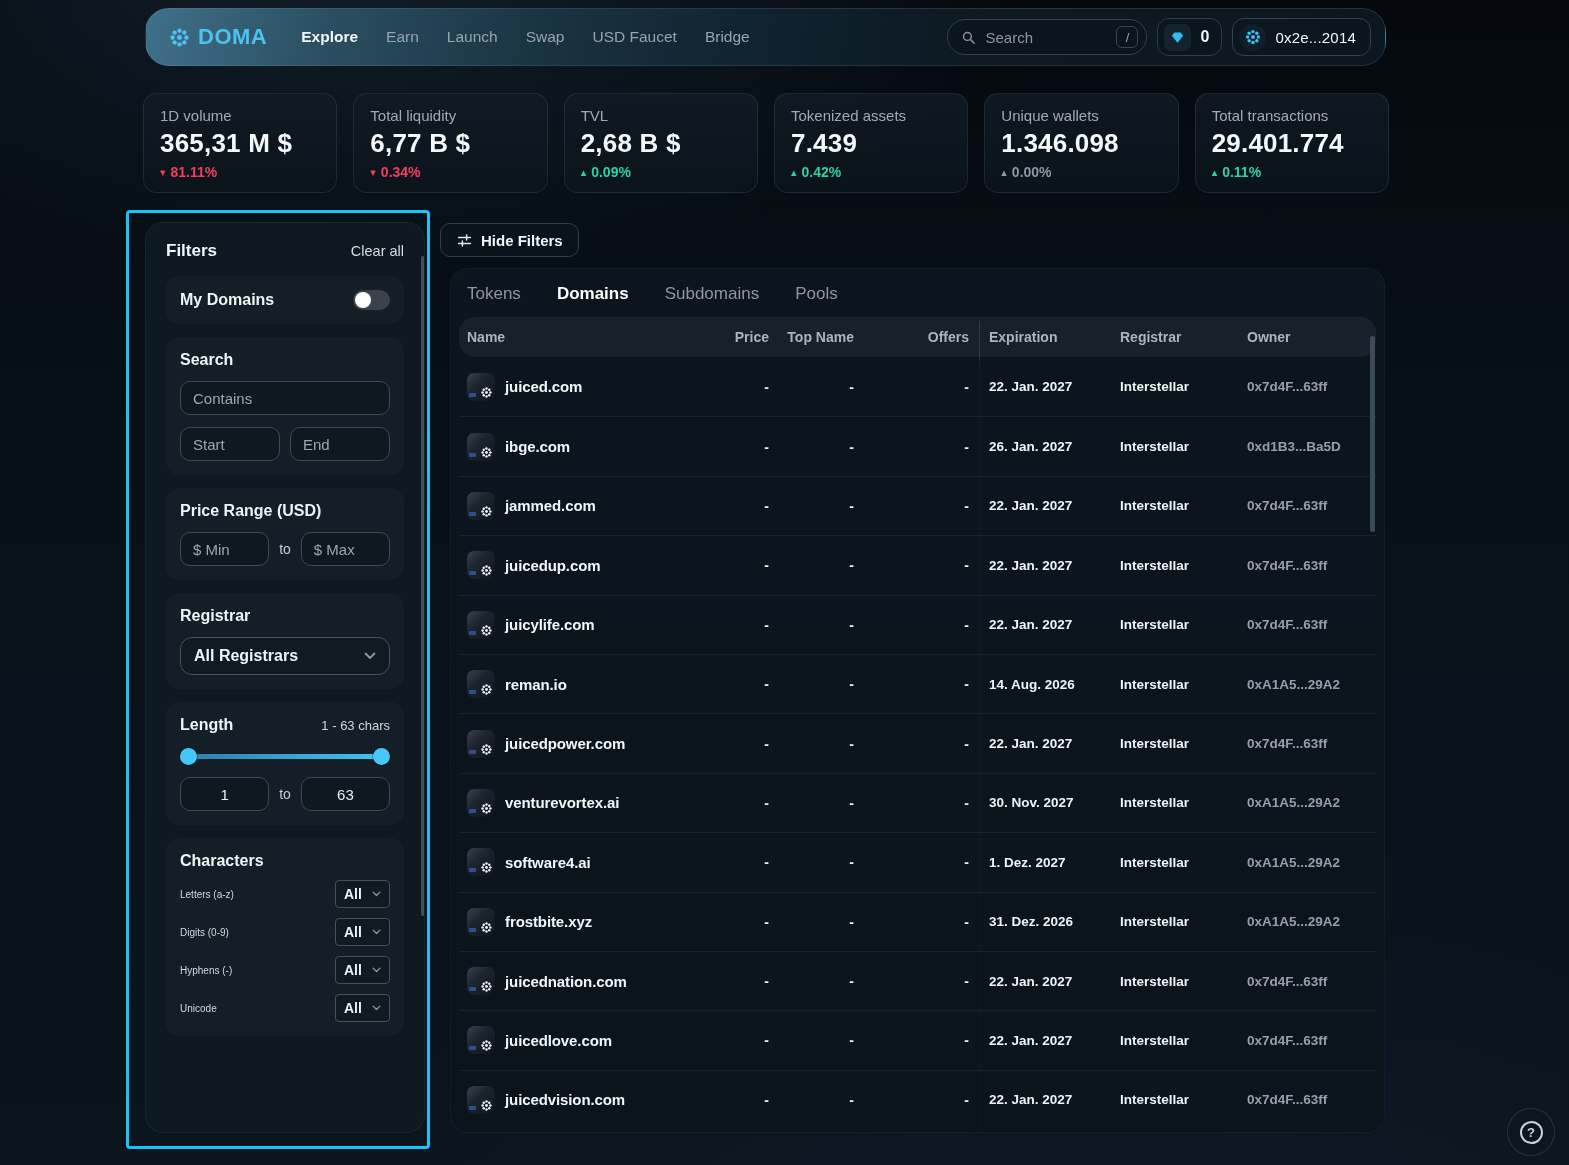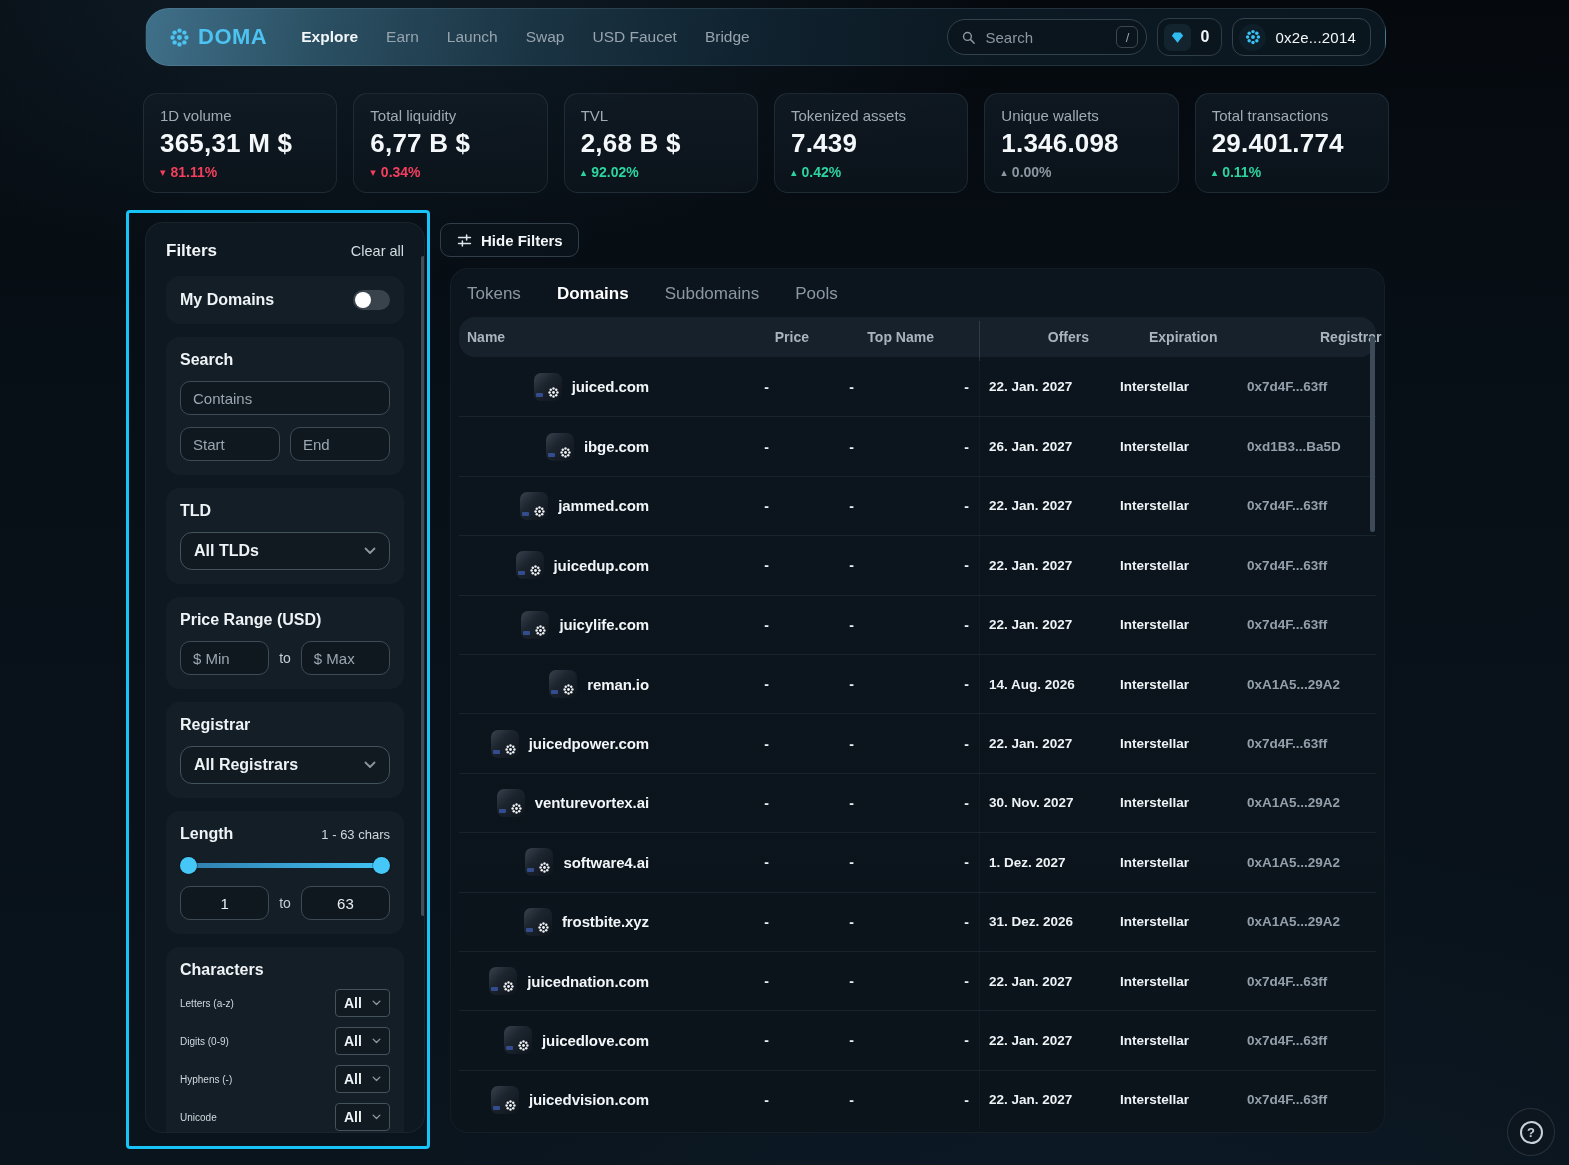--- a/index.html
+++ b/index.html
@@ -146,33 +146,33 @@
     border-radius:18px; background:linear-gradient(180deg,#0c151d, #0b131b);
     border:1px solid rgba(255,255,255,.04); overflow:hidden;
   }
   .tabs { display:flex; align-items:center; gap:36px; padding:15px 0 13px 16px; }
   .tab { font-size:17px; font-weight:500; color:#8b97a2; cursor:pointer; }
   .tab.active { color:#ffffff; font-weight:700; }
 
   .thead {
     margin:0 8px; height:40px; border-radius:16px; background:#16212b;
     display:grid; grid-template-columns:190px 120px 85px 115px 151px 127px 131px;
-    align-items:center; font-size:14px; font-weight:700; color:#a9b4be;gap:40px;
+    align-items:center; font-size:14px; font-weight:700; color:#a9b4be;
   }
   .thead .c-name { padding-left:8px; }
   .c-right { text-align:right; }
   .c-exp { padding-left:20px; }
   .tbody { position:relative; }
   .trow {
     margin:0 8px; height:59.4px;
     display:grid; grid-template-columns:190px 120px 85px 115px 151px 127px 131px;
     align-items:center; cursor:pointer;
   }
   .trow + .trow { border-top:1px solid rgba(148,166,181,.10); }
-  .name-cell { display:flex; align-items:center; gap:10px; padding-left:8px;justify-content:flex-end; }
+  .name-cell { display:flex; align-items:center; gap:10px; padding-left:8px; }
   .avatar {
     width:28px; height:28px; border-radius:7px; flex:none; position:relative; overflow:hidden;
     background:linear-gradient(135deg,#39434e 0%, #1c242e 40%, #0e141b 100%);
   }
   .avatar .mini-gear { position:absolute; right:2px; bottom:2px; width:13px; height:13px; color:#f0f3f5; }
   .avatar .chip { position:absolute; left:2px; bottom:4px; width:7px; height:4px; background:#3a57a8; opacity:.8; border-radius:1px; }
   .domain-name { font-size:15px; font-weight:700; color:#f2f6f8; letter-spacing:-.1px; white-space:nowrap; }
   .dash { font-size:14px; font-weight:700; color:#e8eef2; }
   .exp-cell, .reg-cell { font-size:13.5px; font-weight:700; color:#eef3f6; }
   .owner-cell { font-size:13.5px; color:#93a0ab; font-weight:600; }
@@ -284,21 +284,21 @@
       <div class="stat-delta negative">
           <span class="tri">▾</span>
           <span>0.34%</span>
         </div>
     </div>
     <div class="stat-card">
       <div class="stat-label">TVL</div>
       <div class="stat-value">2,68 B $</div>
       <div class="stat-delta positive">
           <span class="tri">▴</span>
-          <span>92.02%</span>
+          <span>0.09%</span>
         </div>
     </div>
     <div class="stat-card">
       <div class="stat-label">Tokenized assets</div>
       <div class="stat-value">7.439</div>
       <div class="stat-delta positive">
           <span class="tri">▴</span>
           <span>0.42%</span>
         </div>
     </div>
@@ -335,29 +335,20 @@
 
     <div class="fcard">
       <div class="fcard-title">Search</div>
       <input class="finput mt12" placeholder="Contains" style="">
       <div class="hrow mt12">
         <input class="finput" placeholder="Start" style="">
         <input class="finput" placeholder="End" style="">
       </div>
     </div>
 
-    <div class="fcard">
-      <div class="fcard-title">TLD</div>
-      <div class="fselect mt12">
-        <span class="sel-label">All TLDs</span>
-        <svg>
-            <use href="#chevron"></use>
-          </svg>
-      </div>
-    </div>
 
     <div class="fcard">
       <div class="fcard-title">Price Range (USD)</div>
       <div class="hrow mt12">
         <input class="finput" placeholder="$ Min" style="">
         <span class="to-label">to</span>
         <input class="finput" placeholder="$ Max" style="">
       </div>
     </div>
 

